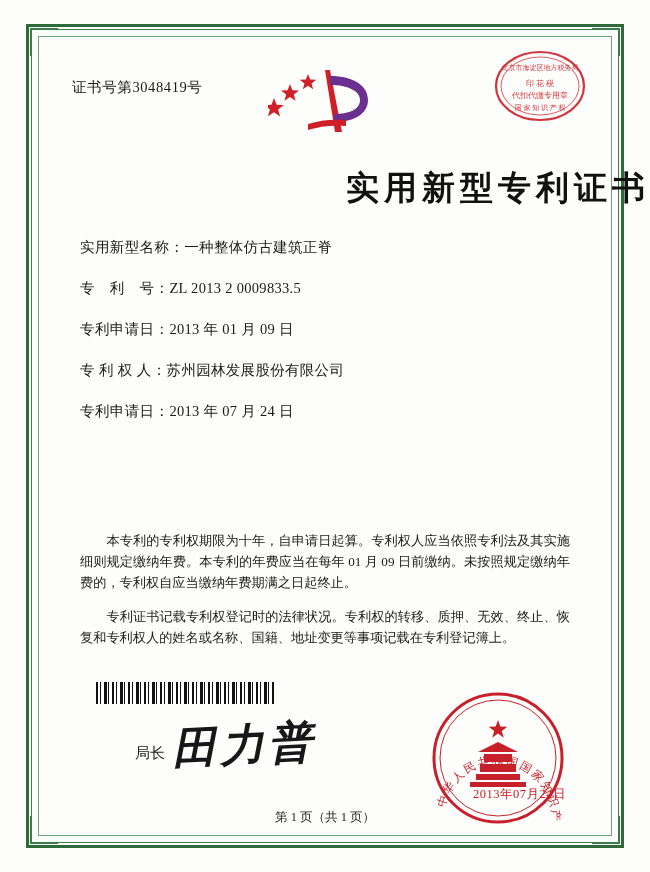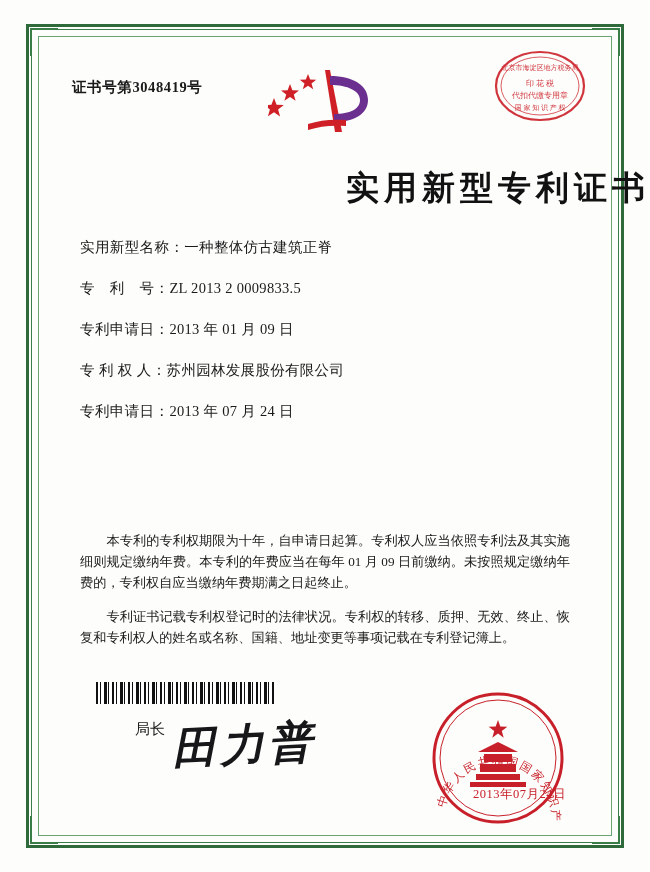--- a/index.html
+++ b/index.html
@@ -54,21 +54,20 @@
   .corner.tr { right: 30px; top: 28px; border-left: none; border-bottom: none; }
   .corner.bl { left: 30px; bottom: 28px; border-right: none; border-top: none; }
   .corner.br { right: 30px; bottom: 28px; border-left: none; border-top: none; }
 
   
   .cert-no {
     position: absolute;
     left: 72px; top: 78px;
     font-size: 14.5px;
     letter-spacing: 0.6px;
-    font-weight: bold;
   }
 
   .logo {
     position: absolute;
     left: 268px; top: 62px;
     width: 110px; height: 82px;
   }
 
   .top-seal {
     position: absolute;
@@ -128,21 +127,21 @@
       repeating-linear-gradient(to right,
         #111 0px, #111 2px, #fff 2px, #fff 4px,
         #111 4px, #111 5px, #fff 5px, #fff 8px,
         #111 8px, #111 11px, #fff 11px, #fff 12px,
         #111 12px, #111 13px, #fff 13px, #fff 16px);
   }
 
   
   .sig-label {
     position: absolute;
-    left: 135px; top: 720px;
+    left: 135px; top: 744px;
     font-size: 15px;
   }
   .signature {
     position: absolute;
     left: 172px; top: 716px;
     font-size: 44px;
     font-family: "Liberation Serif", serif;
     font-style: italic;
     font-weight: bold;
     color: #17171a;
@@ -251,14 +250,15 @@
       <polygon points="68,30 70.3,36.6 77.3,36.8 71.8,41 73.7,47.8 68,43.6 62.3,47.8 64.2,41 58.7,36.8 65.7,36.6"></polygon>
       <rect x="46" y="84" width="44" height="6"></rect>
       <rect x="50" y="74" width="36" height="8"></rect>
       <rect x="54" y="64" width="28" height="8"></rect>
       <polygon points="68,52 88,62 48,62"></polygon>
       <rect x="40" y="92" width="56" height="5"></rect>
     </g>
   </svg>
   <div class="seal-date">2013年07月24日</div>
 
+  <div class="page-no">第 1 页（共 1 页）</div>
 
 </div>
 
 </body></html>

